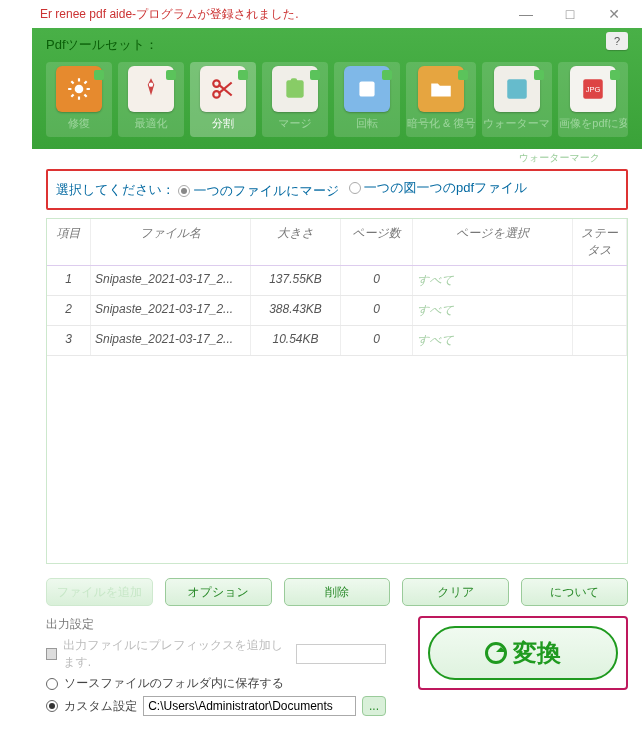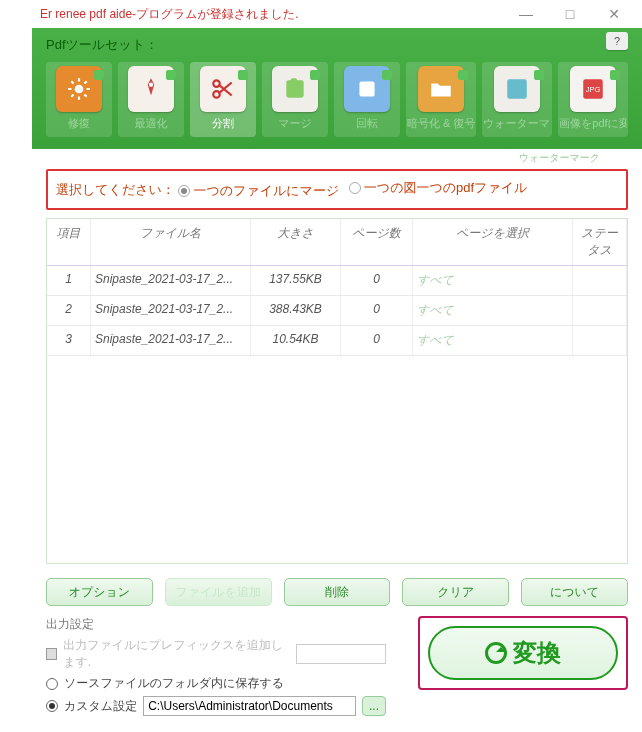--- a/index.html
+++ b/index.html
@@ -13,21 +13,21 @@
 .header .label { color: #0a5e08; font-size: 13px; margin-bottom: 8px; }
 .tools { display: flex; gap: 6px; overflow: hidden; }
 .tool { width: 70px; background: rgba(255,255,255,0.15); border-radius: 4px; padding: 4px 3px 6px 3px; display: flex; flex-direction: column; align-items: center; cursor: pointer; position: relative; }
 .tool.active { background: rgba(255,255,255,0.28); justify-content: flex-end; }
 .tool .iconbox { width: 46px; height: 46px; border-radius: 6px; display: flex; align-items: center; justify-content: center; margin-bottom: 4px; box-shadow: 0 1px 2px rgba(0,0,0,.25); }
 .tool .name { color: #fff; font-size: 11px; white-space: nowrap; overflow: hidden; max-width: 68px; }
 .tool.inactive .name { color: #d4f2d4; opacity: .55; }
 .tool .corner { position: absolute; right: 8px; top: 8px; width: 10px; height: 10px; background: #5bc35b; border-radius: 2px; }
 .wm { color: #9c9; font-size: 10px; text-align: right; padding: 2px 42px 4px 0; }
 .content { flex: 1; padding: 0 14px 12px 14px; display: flex; flex-direction: column; }
-.optbox { border: 2px solid #d33; border-radius: 2px; padding: 8px 8px; color: #c2410c; font-size: 13px; margin-bottom: 8px; }
+.optbox { border: 2px solid #d33; border-radius: 2px; padding: 8px 8px; color: #0369a1; font-size: 13px; margin-bottom: 8px; }
 .radio { display: inline-flex; align-items: center; gap: 3px; margin-right: 6px; }
 .radio .dot { width: 12px; height: 12px; border: 1px solid #aaa; border-radius: 50%; display: inline-flex; align-items: center; justify-content: center; }
 .radio .dot.sel::after { content: ""; width: 6px; height: 6px; background: #888; border-radius: 50%; }
 .formats { color: #bfe0bf; font-size: 12px; padding: 2px 6px 10px 6px; }
 .table { flex: 1; border: 1px solid #cde8cd; background: #fff; overflow: hidden; font-style: italic; }
 .thead { display: flex; background: #fff; border-bottom: 1px solid #dce; }
 .th, .td { padding: 6px 4px; font-size: 12px; color: #555; border-right: 1px solid #eee; }
 .th { color: #777; text-align: center; }
 .c0 { width: 44px; text-align: center; }
 .c1 { width: 160px; }
@@ -196,22 +196,22 @@
         <div class="td c0">3</div>
         <div class="td c1">Snipaste_2021-03-17_2...</div>
         <div class="td c2">10.54KB</div>
         <div class="td c3">0</div>
         <div class="td c4">すべて</div>
         <div class="td c5"></div>
       </div>
     </div>
 
     <div class="btnrow">
+      <div class="gbtn disabled">ファイルを追加</div>
       <div class="gbtn">オプション</div>
-      <div class="gbtn disabled">ファイルを追加</div>
       <div class="gbtn">削除</div>
       <div class="gbtn">クリア</div>
       <div class="gbtn">について</div>
     </div>
 
     <div class="bottom">
       <div class="outset">
         <div class="h">出力設定</div>
         <div class="row dim">
           <span class="chk"></span>

